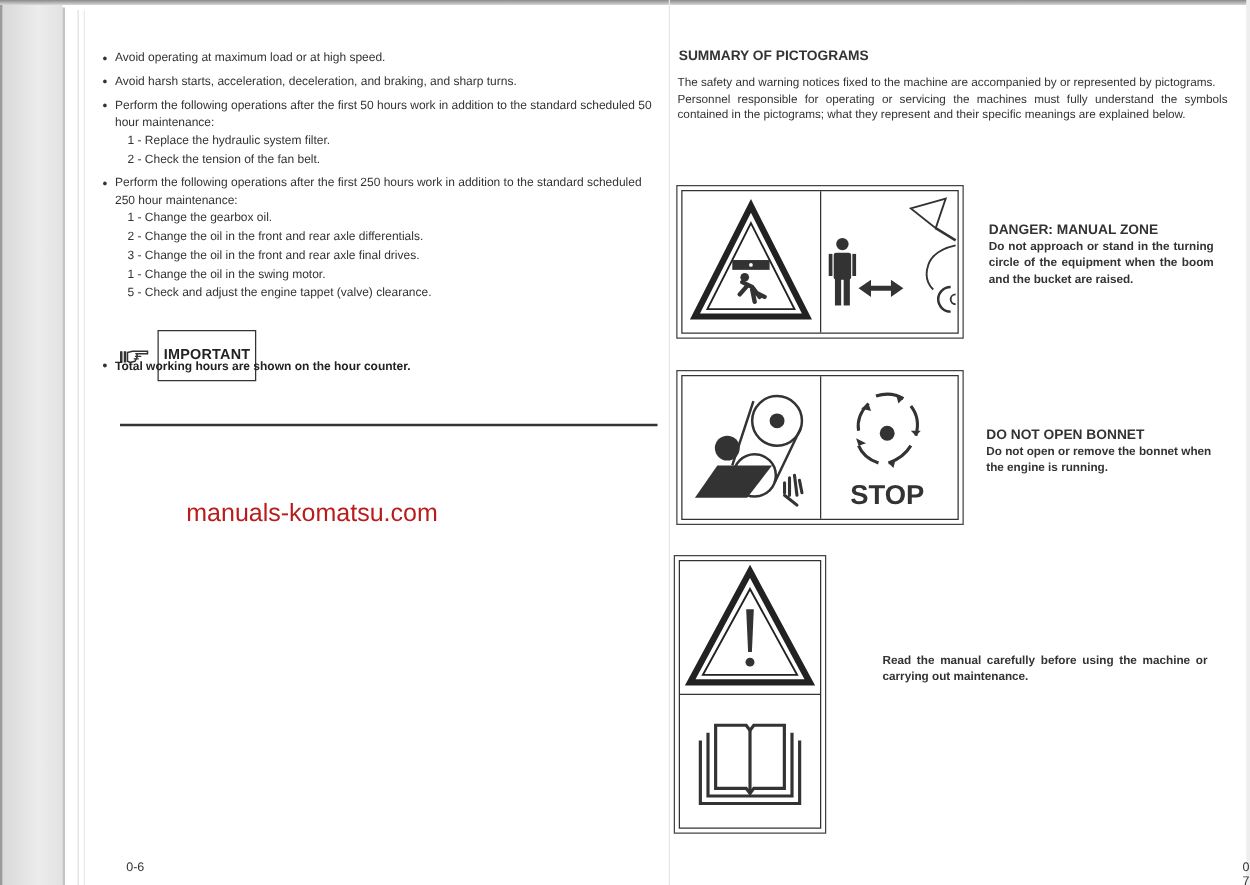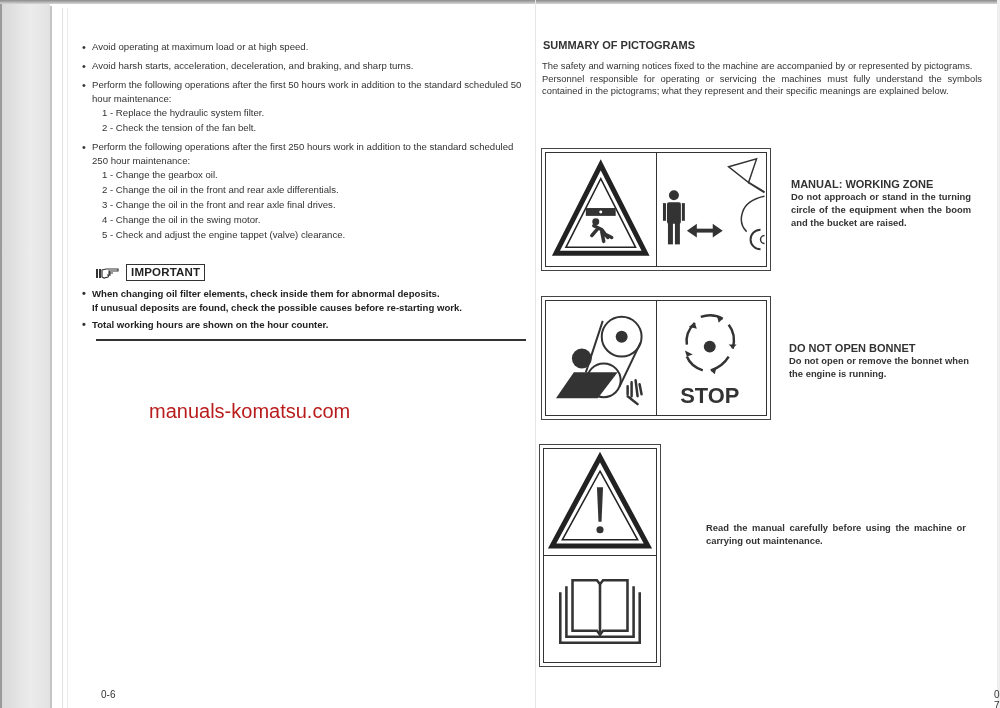--- a/index.html
+++ b/index.html
@@ -23,21 +23,21 @@
 
     
     .bullets { position: absolute; left: 14px; top: 40px; width: 445px; font-size: 9.6px; line-height: 14px; color: #333; }
     .bullet { position: relative; padding-left: 10px; margin-bottom: 5px; }
     .bullet::before { content: "\2022"; position: absolute; left: 0; top: 0; font-size: 11px; color: #333; }
     .sub { padding-left: 0; margin-left: 10px; }
     .sub-item { margin-bottom: 1px; }
 
     .important-header { position: absolute; left: 28px; top: 264px; display: flex; align-items: center; gap: 6px; }
     .hand-icon { width: 24px; height: 14px; }
-    .important-label { border: 1px solid #333; padding: 0 4px; font-size: 11.5px; font-weight: bold; letter-spacing: 0.2px; line-height: 15px; color: #222; text-align: center; }
+    .important-label { border: 1px solid #333; padding: 12px 4px; font-size: 11.5px; font-weight: bold; letter-spacing: 0.2px; line-height: 15px; color: #222; text-align: center; }
     .important-list { position: absolute; left: 14px; top: 287px; width: 460px; font-size: 9.6px; line-height: 13.5px; font-weight: bold; color: #222; }
     .important-list .bullet { margin-bottom: 4px; }
     .important-rule { position: absolute; left: 28px; top: 339px; width: 430px; height: 1.5px; background: #333; }
 
     .watermark { position: absolute; left: 81px; top: 400px; font-size: 20px; color: #b91c1c; }
 
     .page-num { position: absolute; top: 689px; font-size: 10px; font-weight: normal; color: #333; }
     .page-num-left { left: 33px; }
     .page-num-right { left: 422px; margin-left: 36px; }
 
@@ -89,41 +89,37 @@
         <div class="sub-item">1 - Replace the hydraulic system filter.</div>
         <div class="sub-item">2 - Check the tension of the fan belt.</div>
       </div>
     </div>
     <div class="bullet">
       <span>Perform the following operations after the first 250 hours work in addition to the standard scheduled 250 hour maintenance:</span>
       <div class="sub">
         <div class="sub-item">1 - Change the gearbox oil.</div>
         <div class="sub-item">2 - Change the oil in the front and rear axle differentials.</div>
         <div class="sub-item">3 - Change the oil in the front and rear axle final drives.</div>
-        <div class="sub-item">4 - Change the oil in the swing motor.</div>
+        <div class="sub-item">1 - Change the oil in the swing motor.</div>
         <div class="sub-item">5 - Check and adjust the engine tappet (valve) clearance.</div>
       </div>
     </div>
   </div>
 
   <div class="important-header">
     <svg class="hand-icon" viewBox="0 0 24 14">
       <rect x="0" y="3" width="2" height="9" fill="#333"></rect>
       <rect x="3" y="3" width="2" height="9" fill="#333"></rect>
       <path d="M6 4 L10 3 L22 3 L22 5 L13 5 L14 7 L13 9 L12 11 L8 12 L6 11 Z" fill="none" stroke="#333" stroke-width="1.2"></path>
       <path d="M12 7 L17 7 M11 9 L15 9" stroke="#333" stroke-width="1"></path>
     </svg>
     <span class="important-label">IMPORTANT</span>
   </div>
 
   <div class="important-list">
-    <div class="bullet">
-      <span>When changing oil filter elements, check inside them for abnormal deposits.</span><br>
-      <span>If unusual deposits are found, check the possible causes before re-starting work.</span>
-    </div>
     <div class="bullet">
       <span>Total working hours are shown on the hour counter.</span>
     </div>
   </div>
   <div class="important-rule"></div>
 
   <div class="watermark">manuals-komatsu.com</div>
 
   <div class="page-num page-num-left">0-6</div>
 </section>
@@ -161,21 +157,21 @@
           <path d="M72 14 L100 6 L92 30 Z" fill="none" stroke="#333" stroke-width="1.5"></path>
           <path d="M92 30 L108 40" stroke="#333" stroke-width="2"></path>
           <path d="M108 44 Q90 48 86 60 Q82 72 90 80" fill="none" stroke="#333" stroke-width="1.5"></path>
           <path d="M104 78 A10 10 0 0 0 104 98" fill="none" stroke="#333" stroke-width="2"></path>
           <path d="M108 84 A4 4 0 0 0 108 92" fill="none" stroke="#333" stroke-width="1.5"></path>
         </svg>
       </div>
     </div>
   </div>
   <div class="picto-desc desc-1">
-    <div class="t">MANUAL: WORKING ZONE</div>
+    <div class="t">DANGER: MANUAL ZONE</div>
     <div class="d">Do not approach or stand in the turning circle of the equipment when the boom and the bucket are raised.</div>
   </div>
 
   <div class="picto-box picto-2">
     <div class="picto-inner">
       <div class="picto-cell">
         <svg viewBox="0 0 110 115" preserveAspectRatio="none">
           <circle cx="76" cy="36" r="20" fill="none" stroke="#333" stroke-width="2"></circle>
           <circle cx="76" cy="36" r="6" fill="#333"></circle>
           <circle cx="58" cy="80" r="17" fill="none" stroke="#333" stroke-width="2"></circle>

